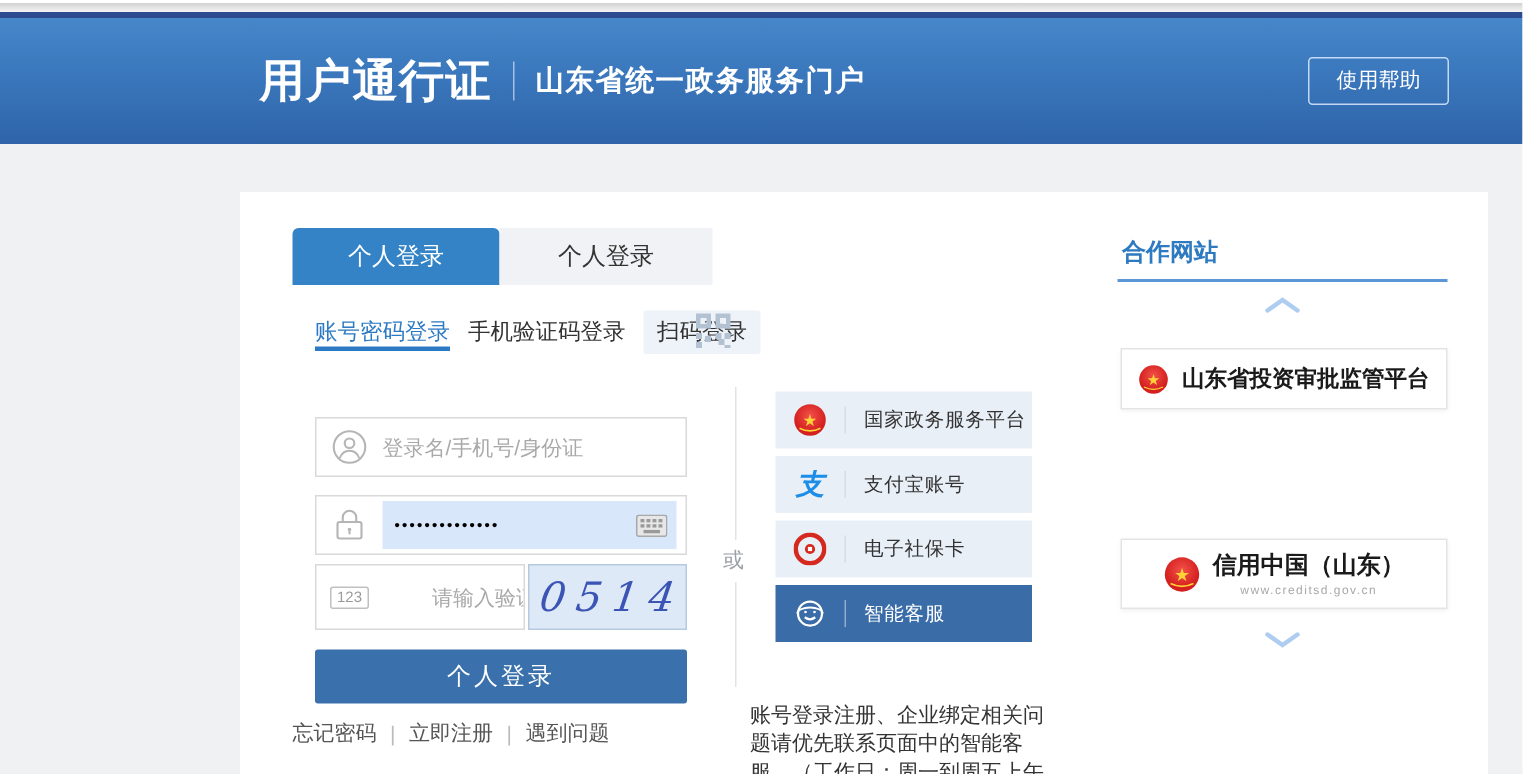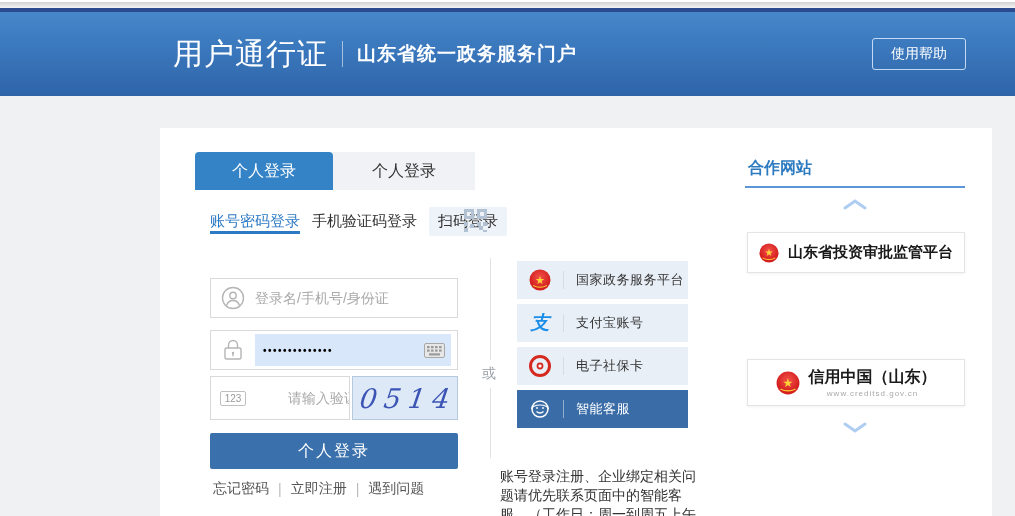--- a/index.html
+++ b/index.html
@@ -4,21 +4,21 @@
 <style>
   * { margin:0; padding:0; box-sizing:border-box; }
   html,body { width:1015px; height:516px; overflow:hidden; }
   body { font-family:"Liberation Sans","DejaVu Sans",sans-serif; background:#f0f1f2; position:relative; }
 
   
   .strip-white { height:2px; background:#ffffff; }
   .strip-gray  { height:6px; background:linear-gradient(#d2d2d2,#f4f4f4); }
   .strip-navy  { height:4px; background:#2b4a8f; }
   .header { height:84px; background:linear-gradient(180deg,#4687ca 0%,#3a77bc 45%,#2f64a9 100%); position:relative; display:flex; align-items:center; }
-  .header-title { color:#fff; font-size:30px; font-weight:normal; margin-left:173px; letter-spacing:1px; }
+  .header-title { color:#fff; font-size:30px; font-weight:bold; margin-left:173px; letter-spacing:1px; }
   .header-sep { width:1px; height:26px; background:rgba(255,255,255,.55); margin:0 14px; }
   .header-sub { color:#fff; font-size:19px; font-weight:bold; letter-spacing:1px; }
   .help-btn { position:absolute; right:49px; top:50%; transform:translateY(-50%); border:1px solid rgba(220,235,255,.85); background:transparent; color:#fff; font-size:14px; padding:6px 18px; border-radius:3px; cursor:pointer; font-family:inherit; }
 
   
   .card { position:absolute; left:160px; top:128px; width:832px; height:393px; background:#fff; overflow:hidden; }
 
   
   .tab { position:absolute; top:24px; height:38px; display:flex; align-items:center; justify-content:center; font-size:16px; cursor:pointer; }
   .tab-personal { left:35px; width:138px; background:#3383c6; color:#fff; border-radius:4px 4px 0 0; }
@@ -40,21 +40,21 @@
   .field input { border:none; outline:none; background:transparent; font-family:inherit; font-size:14px; color:#333; width:100%; }
   .field input::placeholder { color:#a9a9a9; }
   .pass-fill { background:#d9e7fb; height:32px; margin-right:6px; flex:1; display:flex; align-items:center; }
   .pass-fill input { font-size:10px; font-weight:bold; letter-spacing:1.5px; color:#000; padding-left:8px; }
   .num-badge { border:1px solid #c0c0c0; border-radius:2px; color:#9a9a9a; font-size:10px; padding:1px 4px; }
   .captcha-box { position:absolute; left:192px; top:248px; width:106px; height:44px; background:#dde9f7; border:1px solid #b7c9de; display:flex; align-items:center; justify-content:center; cursor:pointer; }
   .captcha-text { font-family:"DejaVu Serif","Liberation Serif",serif; font-style:italic; font-size:27px; color:#3c55b5; letter-spacing:7px; transform:skewX(-8deg); padding-left:6px; }
 
   .login-btn { position:absolute; left:50px; top:305px; width:248px; height:36px; background:#3a70ab; color:#fff; font-size:16px; border:none; border-radius:2px; cursor:pointer; font-family:inherit; letter-spacing:2px; }
 
-  .links { position:absolute; left:35px; top:352px; font-size:14px; color:#555; display:flex; align-items:center;margin-left:18px; }
+  .links { position:absolute; left:35px; top:352px; font-size:14px; color:#555; display:flex; align-items:center; }
   .links a { color:#555; text-decoration:none; cursor:pointer; }
   .links .pipe { color:#bbb; margin:0 9px; font-weight:300; }
   .links .pipe::before { content:"|"; }
 
   
   .or-divider { position:absolute; left:330px; top:130px; height:200px; width:1px; background:#e3e3e3; }
   .or-text { position:absolute; left:322px; top:232px; background:#fff; color:#9aa0a6; font-size:14px; padding:5px 0; }
 
   
   .alt-col { position:absolute; left:357px; top:133px; width:171px; display:flex; flex-direction:column; gap:5px; }

